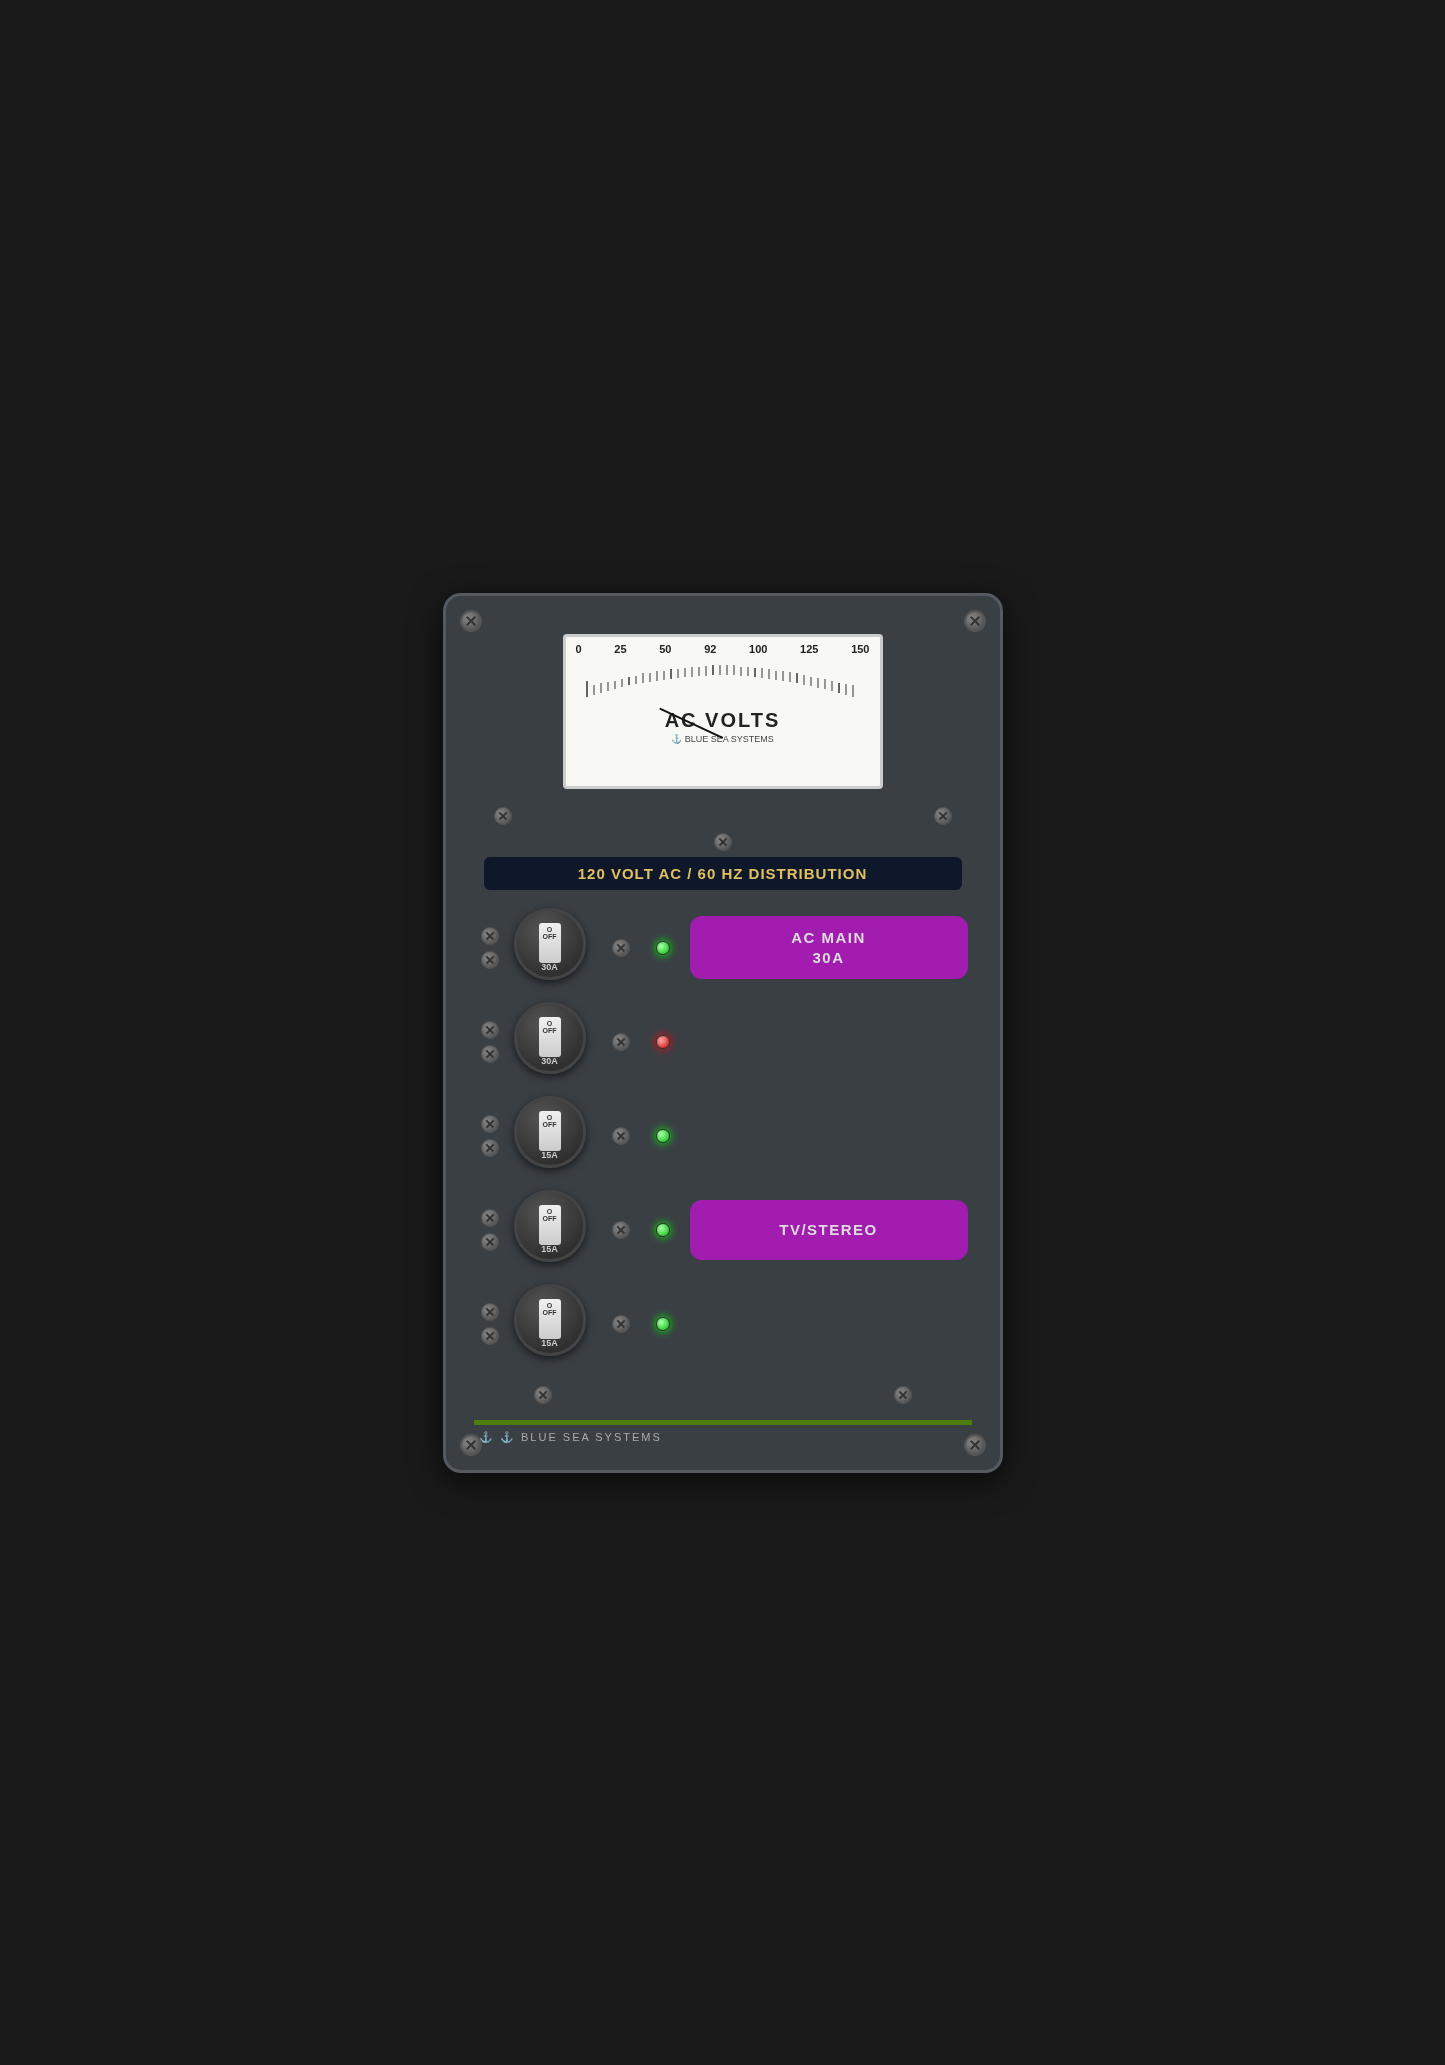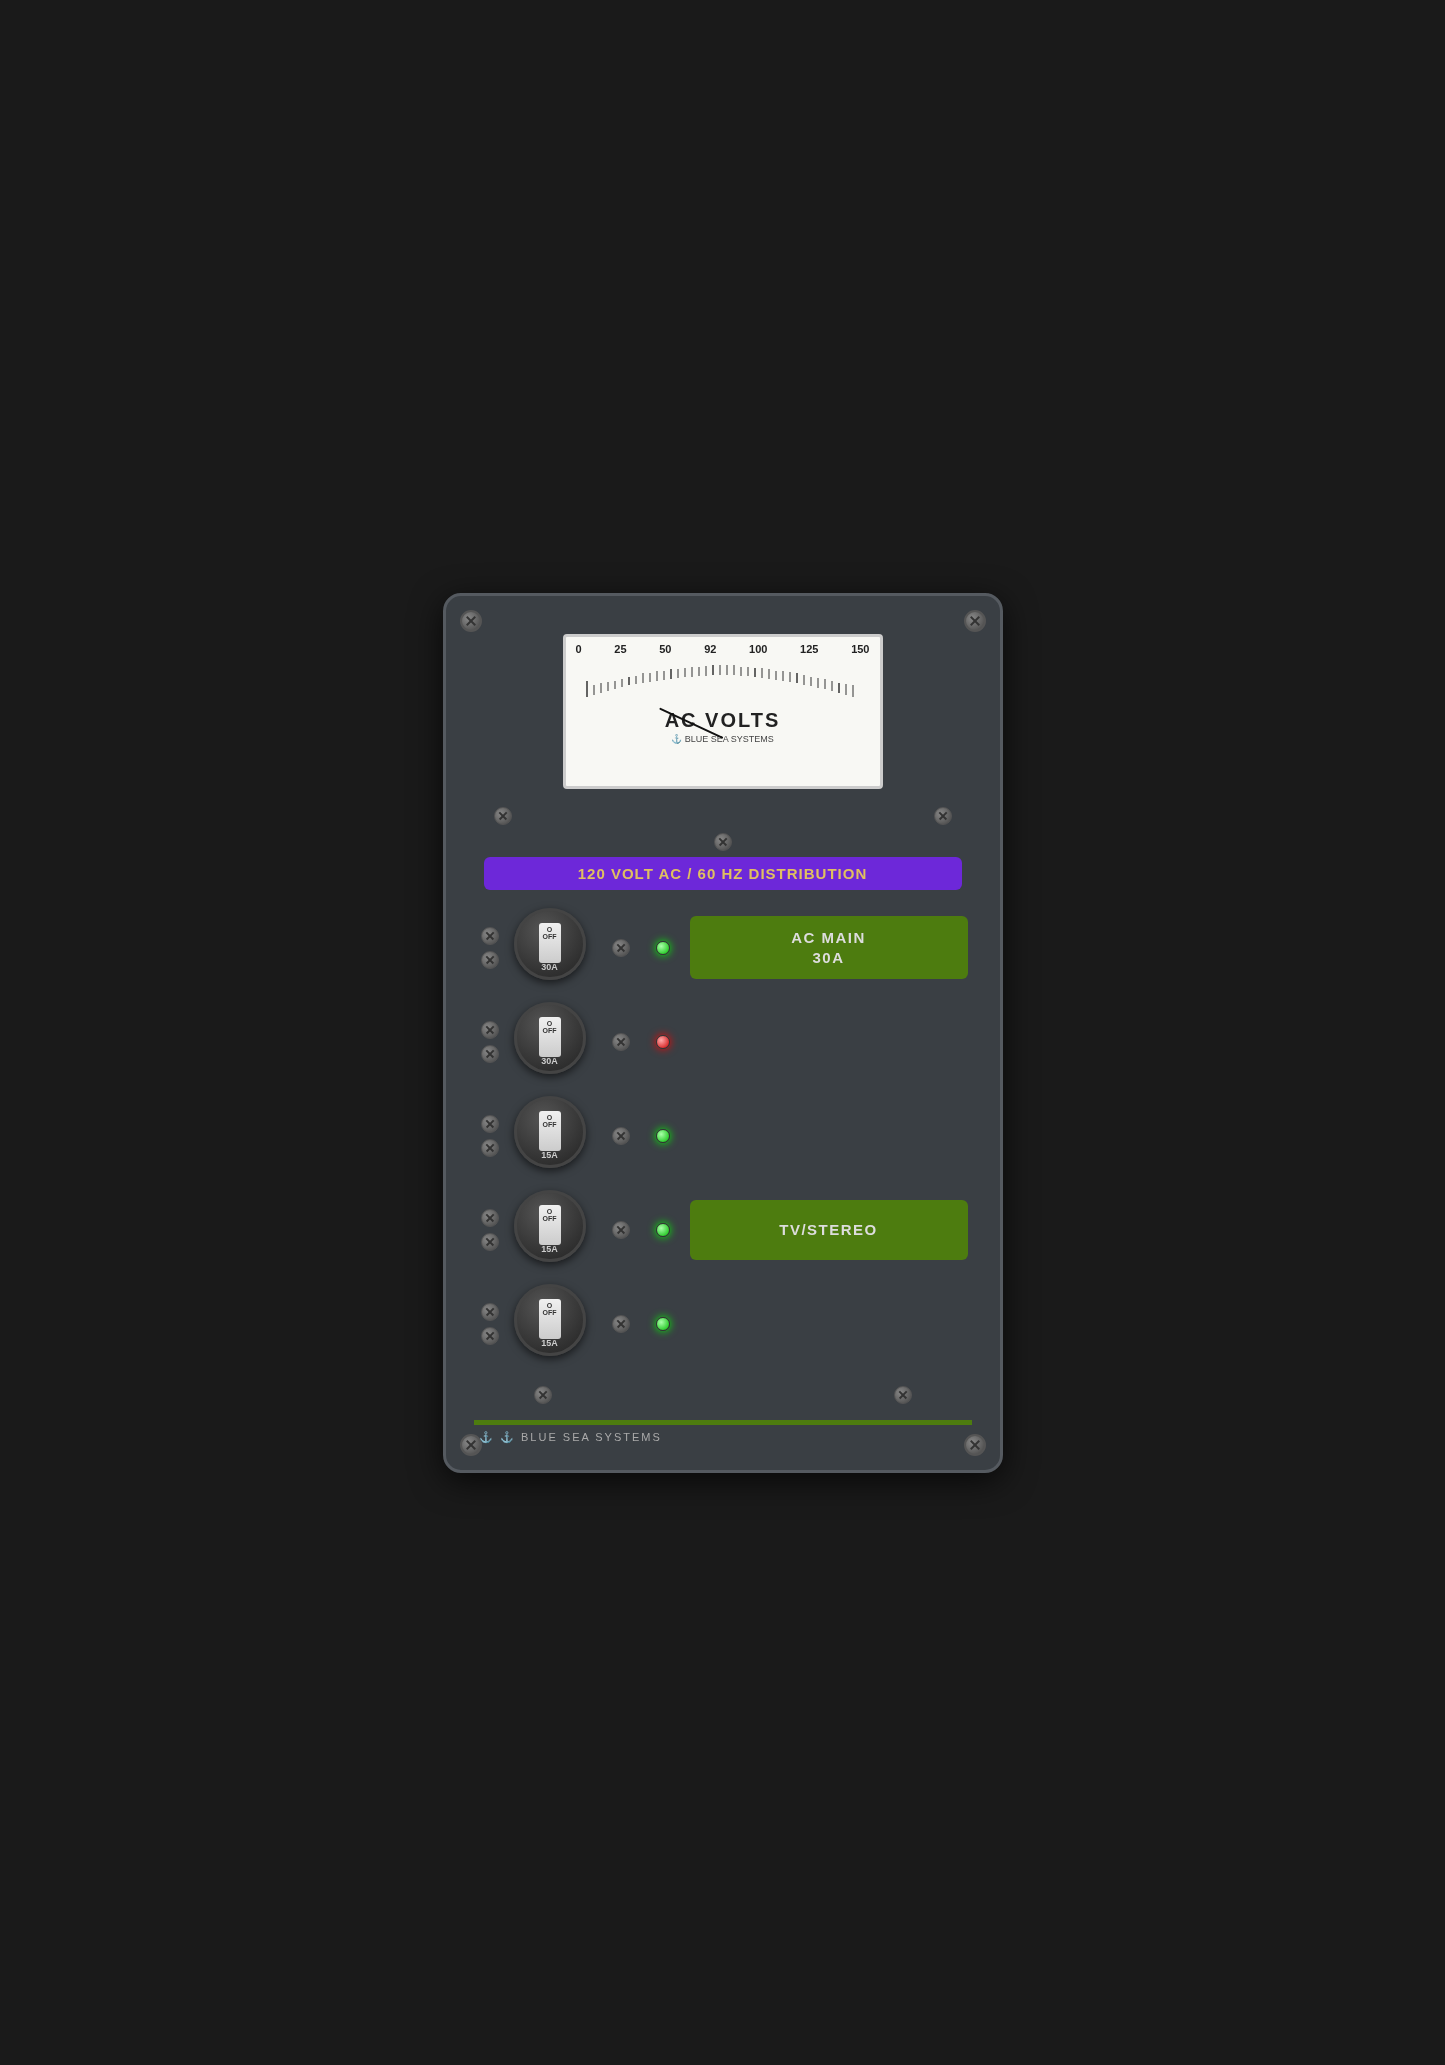--- a/index.html
+++ b/index.html
@@ -150,21 +150,21 @@
 
     
     .center-screw-row {
       display: flex;
       justify-content: center;
       margin-bottom: 6px;
     }
 
     
     .distribution-label {
-      background: #6d28d9;
+      background: #0f172a;
       border-radius: 6px;
       text-align: center;
       padding: 8px 14px;
       margin: 0 10px 18px 10px;
       font-size: 15px;
       font-weight: bold;
       letter-spacing: 1px;
       color: #e0c060;
     }
 
@@ -278,22 +278,22 @@
     }
 
     .led-red {
       background: radial-gradient(circle at 35% 35%, #ffaaaa, #cc0000);
       box-shadow: 0 0 8px #ff0000;
     }
 
     
     .label-btn {
       flex: 1;
-      background: #4d7c0f;
-      border-radius: 6px;
+      background: #a21caf;
+      border-radius: 12px;
       padding: 12px 10px;
       text-align: center;
       color: #ddd;
       font-size: 15px;
       font-weight: bold;
       letter-spacing: 1.5px;
       line-height: 1.3;
       min-height: 60px;
       display: flex;
       align-items: center;

